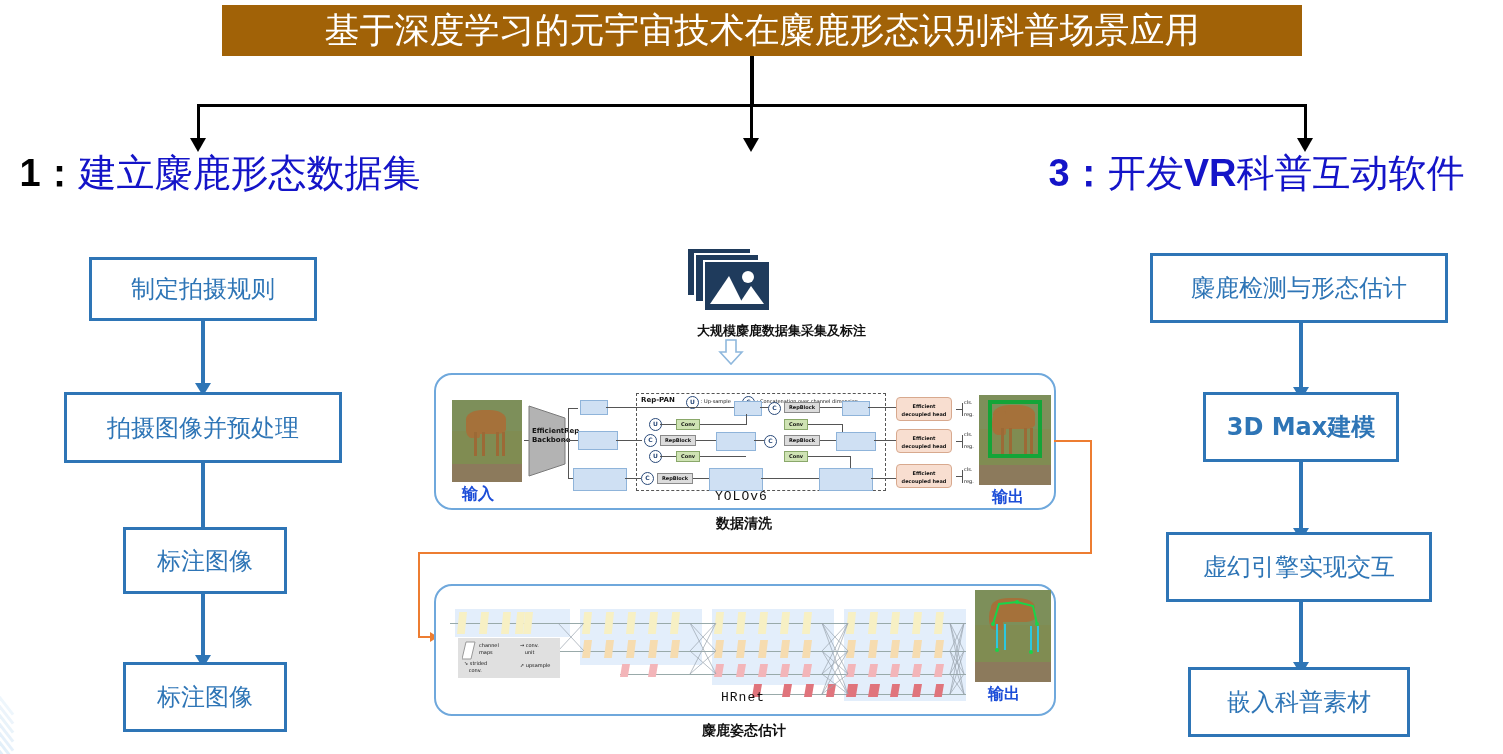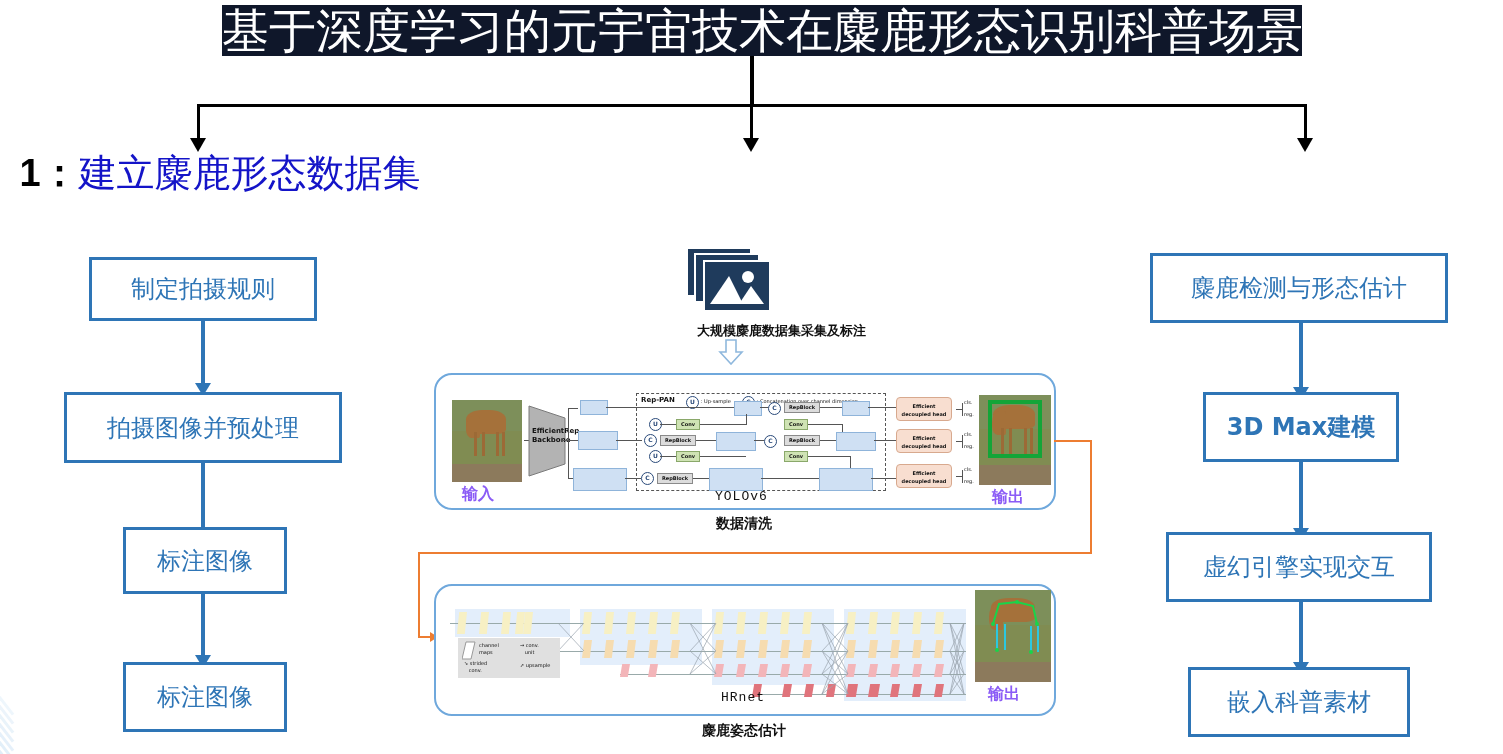--- a/index.html
+++ b/index.html
@@ -7,23 +7,23 @@
   body{
     width:1503px;height:754px;background:#ffffff;
     font-family:"Liberation Sans","DejaVu Sans",sans-serif;
     overflow:hidden;position:relative;
   }
   #stage{position:absolute;left:0;top:0;width:1503px;height:754px;}
 
   
   .title-bar{
     position:absolute;left:222px;top:5px;width:1080px;height:51px;
-    background:#0f172a;color:#ffffff;
+    background:#a16207;color:#ffffff;
     font-family:"DejaVu Serif","Liberation Serif",serif;
-    font-size:47px;line-height:51px;text-align:center;
+    font-size:35px;line-height:51px;text-align:center;
     white-space:nowrap;letter-spacing:0px;
   }
 
   
   .tree-stem{position:absolute;left:750px;top:56px;width:4px;height:50px;background:#000;}
   .tree-bar{position:absolute;left:197px;top:104px;width:1110px;height:3px;background:#000;}
   .tree-drop{position:absolute;width:3px;background:#000;top:105px;height:34px;}
   .tree-head{position:absolute;width:0;height:0;
     border-left:8px solid transparent;border-right:8px solid transparent;
     border-top:14px solid #000;top:138px;}
@@ -72,21 +72,21 @@
 
   .photo{position:absolute;overflow:hidden;background:#6f7a4a;}
   .photo .sky{position:absolute;left:0;top:0;right:0;height:38%;background:#7d8f5a;}
   .photo .grass{position:absolute;left:0;top:38%;right:0;height:40%;background:#808c52;}
   .photo .dirt{position:absolute;left:0;top:78%;right:0;bottom:0;background:#8c7a5c;}
   .deer{position:absolute;background:#a5713a;border-radius:40% 40% 20% 20%;}
   .deer-leg{position:absolute;background:#9c6a36;width:3px;}
 
   .bbox{position:absolute;box-sizing:border-box;border:4px solid #13a538;}
 
-  .label-cn{position:absolute;font-size:16px;color:#8b5cf6;font-family:"DejaVu Sans",sans-serif;font-weight:bold;white-space:nowrap;}
+  .label-cn{position:absolute;font-size:16px;color:#1d4ed8;font-family:"DejaVu Sans",sans-serif;font-weight:bold;white-space:nowrap;}
   .label-en{position:absolute;font-size:13px;color:#111;font-family:"Liberation Mono","DejaVu Sans Mono",monospace;white-space:nowrap;letter-spacing:1px;}
   .cube{position:absolute;background:#cfe0f3;border:1px solid #8fb4da;}
   .chip{position:absolute;box-sizing:border-box;font-size:5px;line-height:9px;text-align:center;
         font-family:"DejaVu Sans",sans-serif;font-weight:bold;color:#111;border:1px solid #8a8a8a;}
   .chip.grey{background:#dcdcdc;}
   .chip.green{background:#cfe3b4;border-color:#8aa86a;}
   .chip.peach{background:#f8ded0;border-color:#d8a98e;border-radius:4px;}
   .circ{position:absolute;width:11px;height:11px;border-radius:50%;border:1px solid #2a4a7a;
         background:#fff;color:#2a4a7a;font-size:6px;line-height:10px;text-align:center;font-weight:bold;
         font-family:"DejaVu Sans",sans-serif;}
@@ -137,20 +137,23 @@
   <div class="tree-bar"></div>
   <div class="tree-drop" style="left:197px"></div>
   <div class="tree-head" style="left:190px"></div>
   <div class="tree-drop" style="left:750px"></div>
   <div class="tree-head" style="left:743px"></div>
   <div class="tree-drop" style="left:1304px"></div>
   <div class="tree-head" style="left:1297px"></div>
 
   <div class="sec-head" style="left:0px;width:440px;text-align:center;">
     <span class="sec-num black">1：</span><span class="sec-txt">建立麋鹿形态数据集</span>
+  </div>
+  <div class="sec-head" style="left:1010px;width:493px;text-align:center;">
+    <span class="sec-num">3：</span><span class="sec-txt">开发</span><span class="sec-bold">VR</span><span class="sec-txt">科普互动软件</span>
   </div>
 
   <div class="fbox" style="left:89px;top:257px;width:228px;height:64px;">
     <span>制定拍摄规则</span>
   </div>
   <div class="farrow" style="left:201px;top:321px;height:64px;"></div>
   <div class="fhead" style="left:195px;top:383px;"></div>
 
   <div class="fbox" style="left:64px;top:392px;width:278px;height:71px;">
     <span>拍摄图像并预处理</span>

